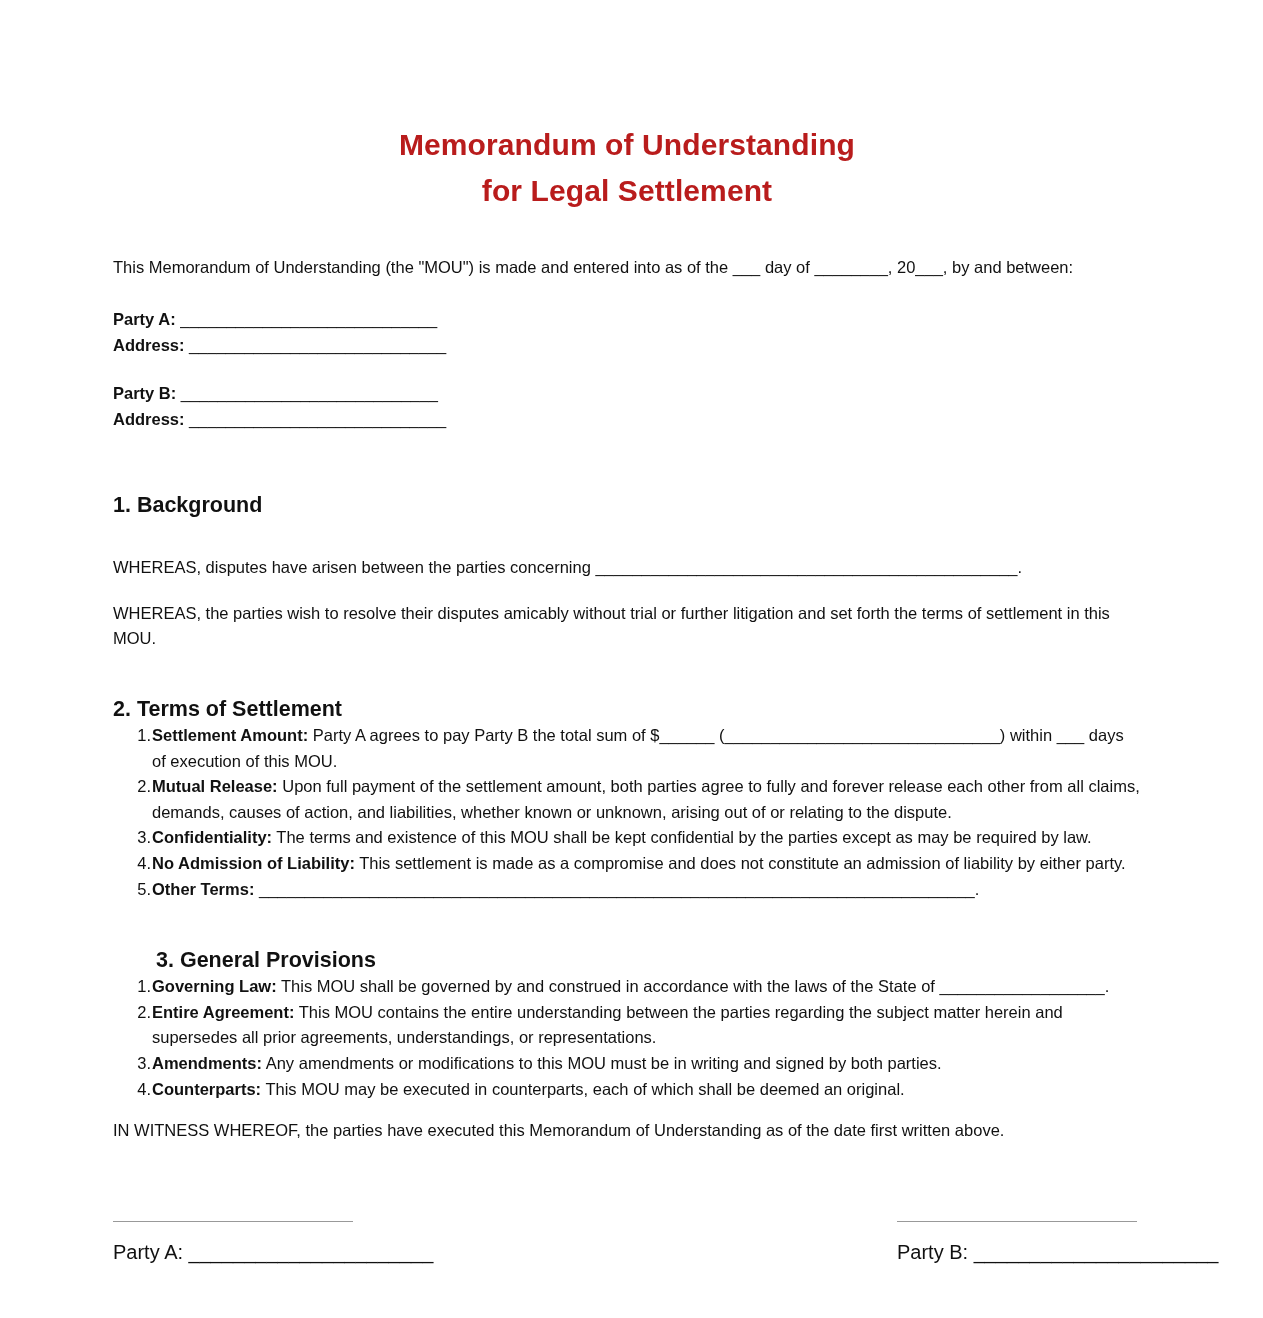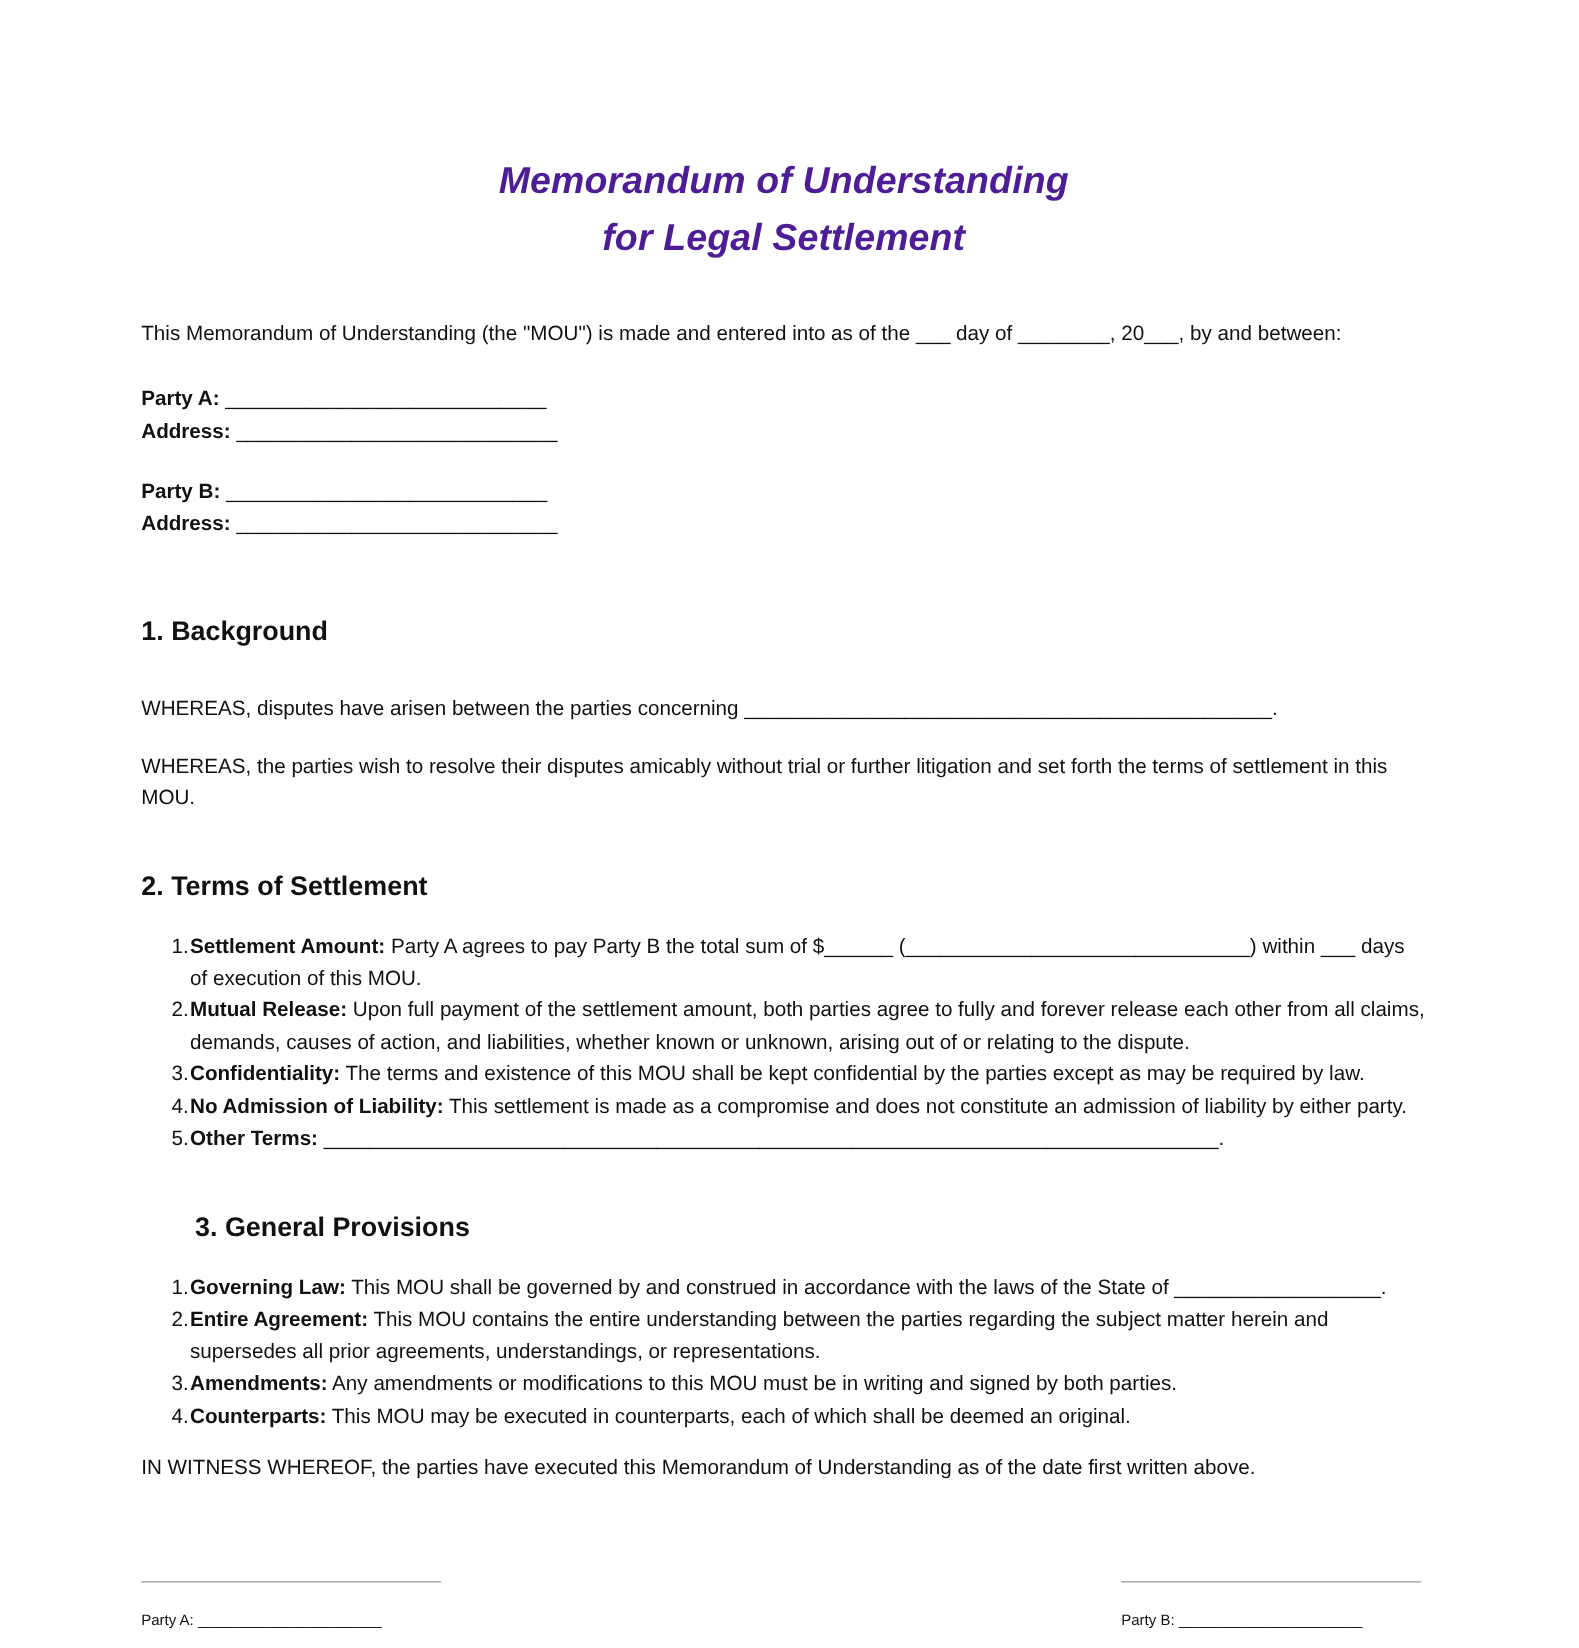--- a/index.html
+++ b/index.html
@@ -29,23 +29,22 @@
     top: 0;
     width: 1028px;
   }
 
   
   .doc-title {
     text-align: center;
     font-size: 30px;
     font-weight: bold;
     line-height: 45px;
-    color: #4c1d95;
+    color: #b91c1c;
     letter-spacing: 0.1px;
-    font-style: italic;
   }
   .doc-title .line1 { display: block; margin-top: 122px; }
   .doc-title .line2 { display: block; margin-top: 1px; }
 
   
   .para {
     font-size: 16.5px;
     line-height: 25px;
     color: #111111;
     margin: 0;
@@ -78,21 +77,21 @@
   .whereas-1 { margin-top: 36px; }
   .whereas-2 { margin-top: 21px; }
 
   
   ol.terms {
     margin: 0;
     padding: 0;
     list-style: none;
     counter-reset: item;
   }
-  ol.terms.first { margin-top: 22px; }
+  ol.terms.first { }
   ol.terms li {
     position: relative;
     counter-increment: item;
     font-size: 16.5px;
     line-height: 25.6px;
     color: #111111;
     padding-left: 39px;
     margin-bottom: 0px;
   }
   ol.terms li::before {
@@ -124,21 +123,21 @@
   }
   .sig-col.left  { left: 0px; }
   .sig-col.right { left: 784px; }
   .sig-rule {
     height: 0;
     border-top: 1px solid #999999;
     width: 240px;
     margin-bottom: 18px;
   }
   .sig-label {
-    font-size: 12px;
+    font-size: 20px;
     line-height: 25px;
     color: #111111;
     white-space: nowrap;
   }
 </style>
 </head>
 <body>
 
 <div class="page">
   <div class="content">

